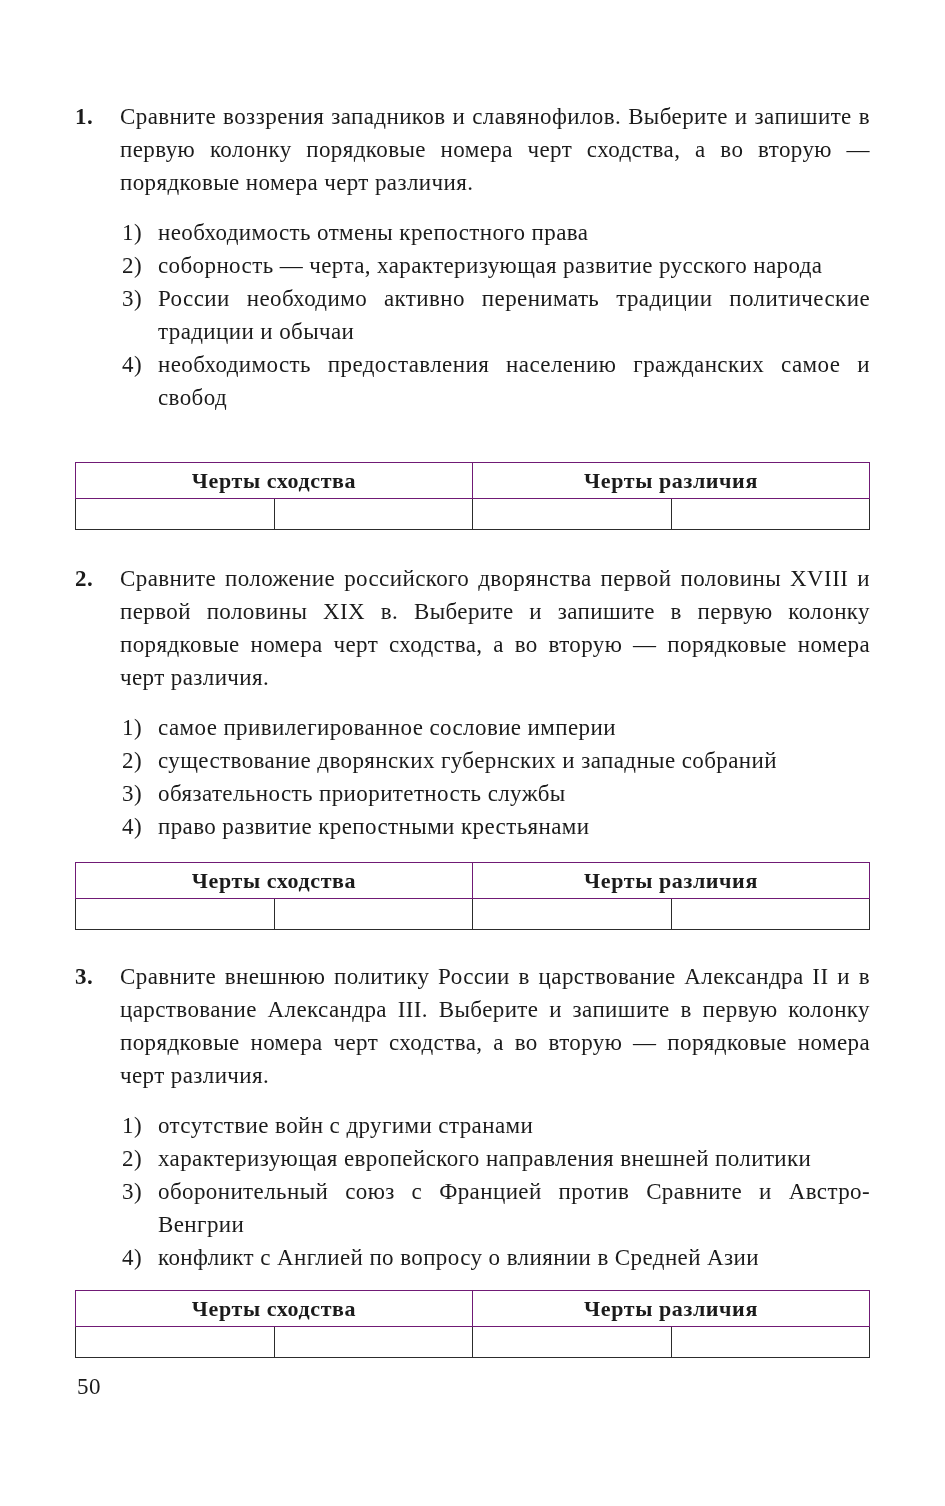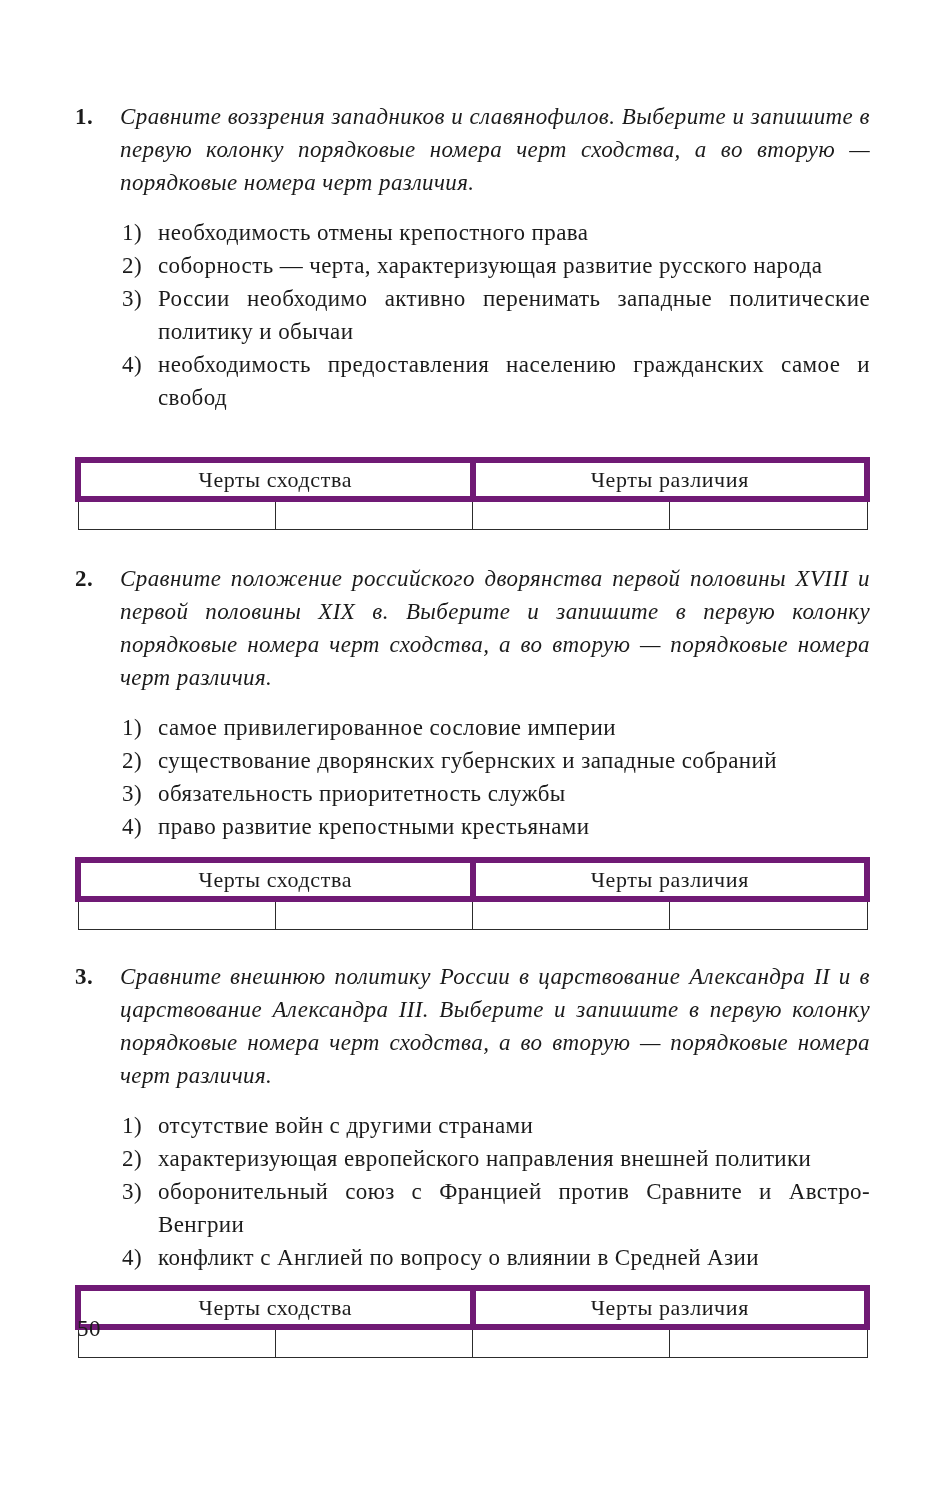--- a/index.html
+++ b/index.html
@@ -15,60 +15,60 @@
     color: #1b1b1b;
     letter-spacing: 0.4px;
   }
   .exercise { position: absolute; left: 75px; width: 795px; }
   #exercise-1 { top: 100px; height: 430px; }
   #exercise-2 { top: 562px; height: 368px; }
   #exercise-3 { top: 960px; height: 398px; }
 
   .task-row { display: flex; }
   .ex-num { width: 45px; flex: none; font-weight: bold; }
-  .task { flex: 1; text-align: justify; font-style: italic; }
+  .task { flex: 1; text-align: justify; }
 
   .options { margin-top: 17px; padding-left: 47px; }
   .opt { display: flex; }
   .opt-num { width: 36px; flex: none; }
   .opt-text { flex: 1; text-align: justify; font-family: Liberation Serif, serif; }
 
   table.answer {
     position: absolute; left: 0; bottom: 0;
     width: 795px; border-collapse: collapse; table-layout: fixed;
   }
   table.answer th {
-    font-weight: normal; height: 36px;
-    border: 6px solid #701a75; font-size: 22px;
+    font-weight: bold; height: 36px;
+    border: 1px solid #701a75; font-size: 22px;
     letter-spacing: 0.6px; text-align: center; vertical-align: middle;
   }
   table.answer td { height: 31px; border: 1px solid #2c2c2c; background: #fff; }
 
-  .page-number { position: absolute; left: 77px; top: 1312px; font-size: 23px; }
+  .page-number { position: absolute; left: 77px; top: 1370px; font-size: 23px; }
 </style>
 </head>
 <body>
 
 <section class="exercise" id="exercise-1">
   <div class="task-row">
     <span class="ex-num">1.</span>
     <p class="task">Сравните воззрения западников и славянофилов. Выберите и запишите в первую колонку порядковые номера черт сходства, а во вторую — порядковые номера черт различия.</p>
   </div>
   <div class="options">
     <div class="opt">
       <span class="opt-num">1)</span>
       <span class="opt-text">необходимость отмены крепостного права</span>
     </div>
     <div class="opt">
       <span class="opt-num">2)</span>
       <span class="opt-text">соборность — черта, характеризующая развитие русского народа</span>
     </div>
     <div class="opt">
       <span class="opt-num">3)</span>
-      <span class="opt-text">России необходимо активно перенимать западные политические политику и обычаи</span>
+      <span class="opt-text">России необходимо активно перенимать традиции политические традиции и обычаи</span>
     </div>
     <div class="opt">
       <span class="opt-num">4)</span>
       <span class="opt-text">необходимость предоставления населению гражданских самое и свобод</span>
     </div>
   </div>
   <table class="answer">
     <colgroup>
         <col style="width:25%">
         <col style="width:25%">

